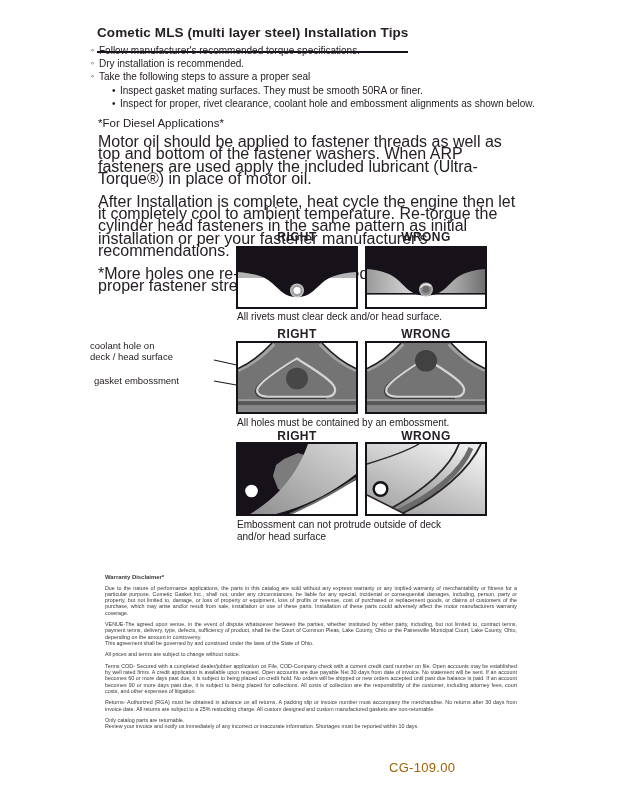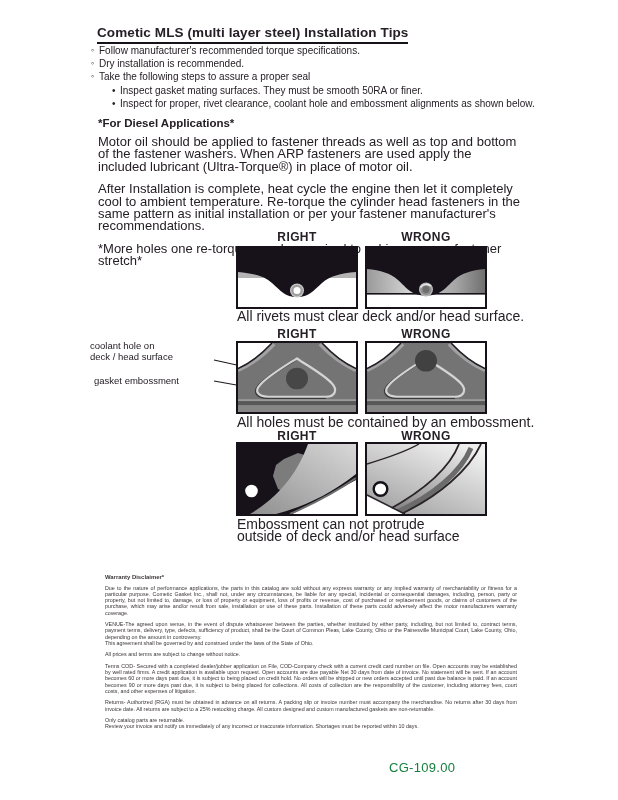--- a/index.html
+++ b/index.html
@@ -4,47 +4,47 @@
 <style>
   html,body{margin:0;padding:0;background:#ffffff;}
   .page{
     position:relative;width:618px;height:800px;background:var(--page-bg,#fff);
     font-family:"Liberation Sans","DejaVu Sans",sans-serif;color:var(--text-color,#262026);
     overflow:hidden;
   }
   
   .title{
     position:absolute;left:97px;top:25px;font-size:13.5px;font-weight:bold;
-    border-bottom:2px solid var(--diagram-black,#17111a);padding-bottom:2px;letter-spacing:.1px;
+    border-bottom:2px solid var(--diagram-black,#17111a);padding-bottom:11px;letter-spacing:.1px;
   }
   
   .tips{position:absolute;left:91px;top:44px;width:510px;font-size:10px;line-height:13.2px;}
   .tip-row{display:flex;align-items:flex-start;white-space:nowrap;}
   .tip-row.lvl2{padding-left:21px;}
   .marker{width:8px;flex:0 0 8px;font-size:9px;line-height:13.2px;}
   .tip-row.lvl2 .marker{font-size:10px;}
   
   .diesel{position:absolute;left:98px;top:117px;width:424px;}
-  .diesel h2{margin:0 0 7px 0;font-size:11.5px;font-weight:bold;}
-  .diesel p{margin:0 0 10px 0;font-size:13px;line-height:12.4px;}
+  .diesel h2{margin:0 0 7px 0;font-size:11.5px;font-weight:normal;}
+  .diesel p{margin:0 0 10px 0;font-size:16px;line-height:12.4px;}
   
   .rw-label{position:absolute;width:122px;text-align:center;font-size:12px;font-weight:600;letter-spacing:.4px;}
   .dbox{position:absolute;width:122px;border:2px solid var(--diagram-black,#17111a);box-sizing:border-box;background:#fff;}
   .dbox svg{display:block;width:100%;height:100%;}
-  .caption{position:absolute;font-size:14px;line-height:11.5px;}
+  .caption{position:absolute;font-size:10px;line-height:11.5px;}
   .side-label{position:absolute;width:122px;font-size:9.5px;line-height:10.5px;}
   .dk{fill:var(--diagram-black,#17111a);}
   .mg{fill:var(--mid-gray,#747474);}
   
   .legal{position:absolute;left:105px;top:574px;width:412px;color:#3a3438;}
   .legal .lg-head{font-size:5.9px;font-weight:bold;margin:0 0 5px 0;}
   .legal p{margin:0 0 5.5px 0;font-size:5.35px;line-height:6.15px;text-align:justify;}
   .legal p.tight{margin-bottom:0;}
   
-  .footer-code{position:absolute;left:389px;top:760px;font-size:13px;letter-spacing:.3px;color:#15803d;}
+  .footer-code{position:absolute;left:389px;top:760px;font-size:13px;letter-spacing:.3px;color:#a16207;}
 </style>
 </head>
 <body>
 
 <div class="page">
 
   <div class="title">Cometic MLS (multi layer steel) Installation Tips</div>
 
   <div class="tips">
     <div class="tip-row lvl1">

